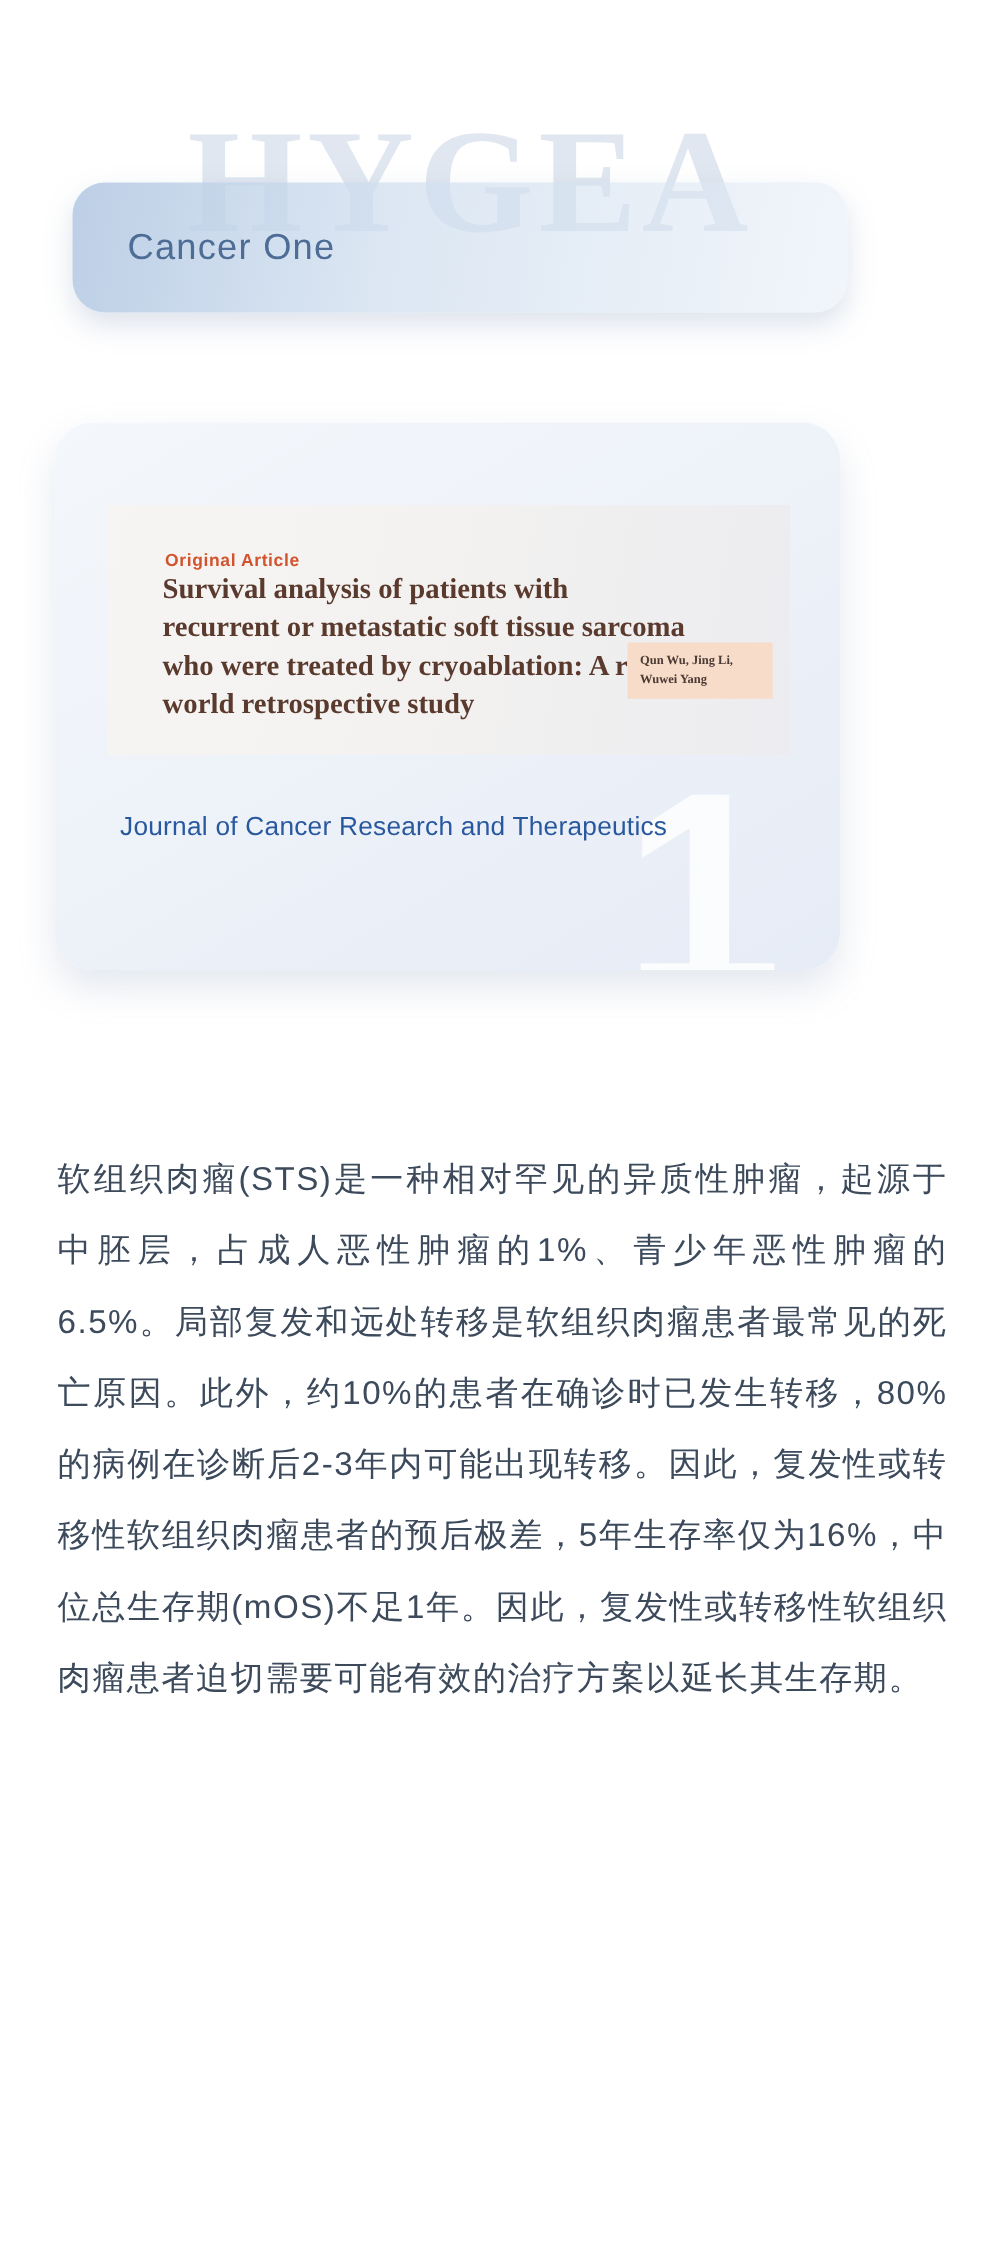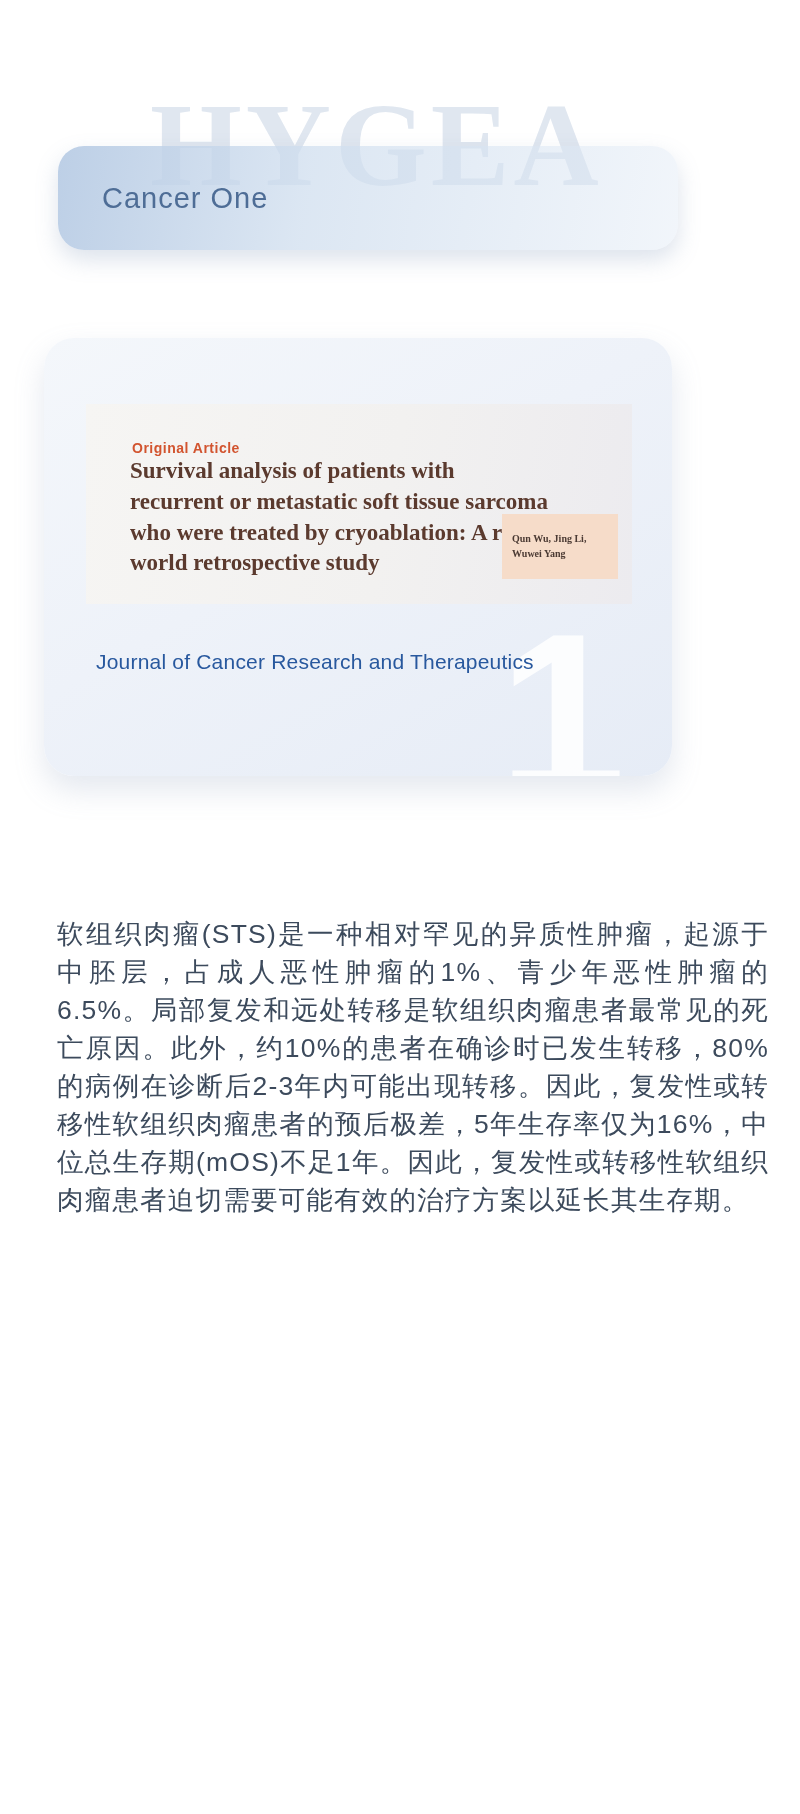--- a/index.html
+++ b/index.html
@@ -130,21 +130,21 @@
     font-weight: bold;
     font-size: 23px;
     line-height: 1.34;
     color: #5b3a2e;
   }
   .authors-box {
     position: absolute;
     right: 14px;
     top: 110px;
     width: 96px;
-    padding: 18px 10px;
+    padding: 8px 10px;
     background: #f6dcc9;
     font-family: "Liberation Serif", serif;
     font-size: 10px;
     font-weight: bold;
     line-height: 1.45;
     color: #4b3a33;
   }
   .journal {
     position: absolute;
     left: 52px;
@@ -158,25 +158,25 @@
     right: 26px;
     top: 358px;
     font-size: 20px;
     letter-spacing: .2px;
     color: #1e4a8c;
   }
 
   
   .body-copy {
     position: absolute;
-    left: 57px;
+    left: 46px;
     top: 915px;
     width: 712px;
     font-size: 26.5px;
-    line-height: 38px;
+    line-height: 57px;
     letter-spacing: 1.2px;
     color: #3c4a5c;
     text-align: justify;
   }
 </style>
 </head>
 <body>
 
 <div class="header">
   <div class="header-ghost-text">HYGEA</div>

